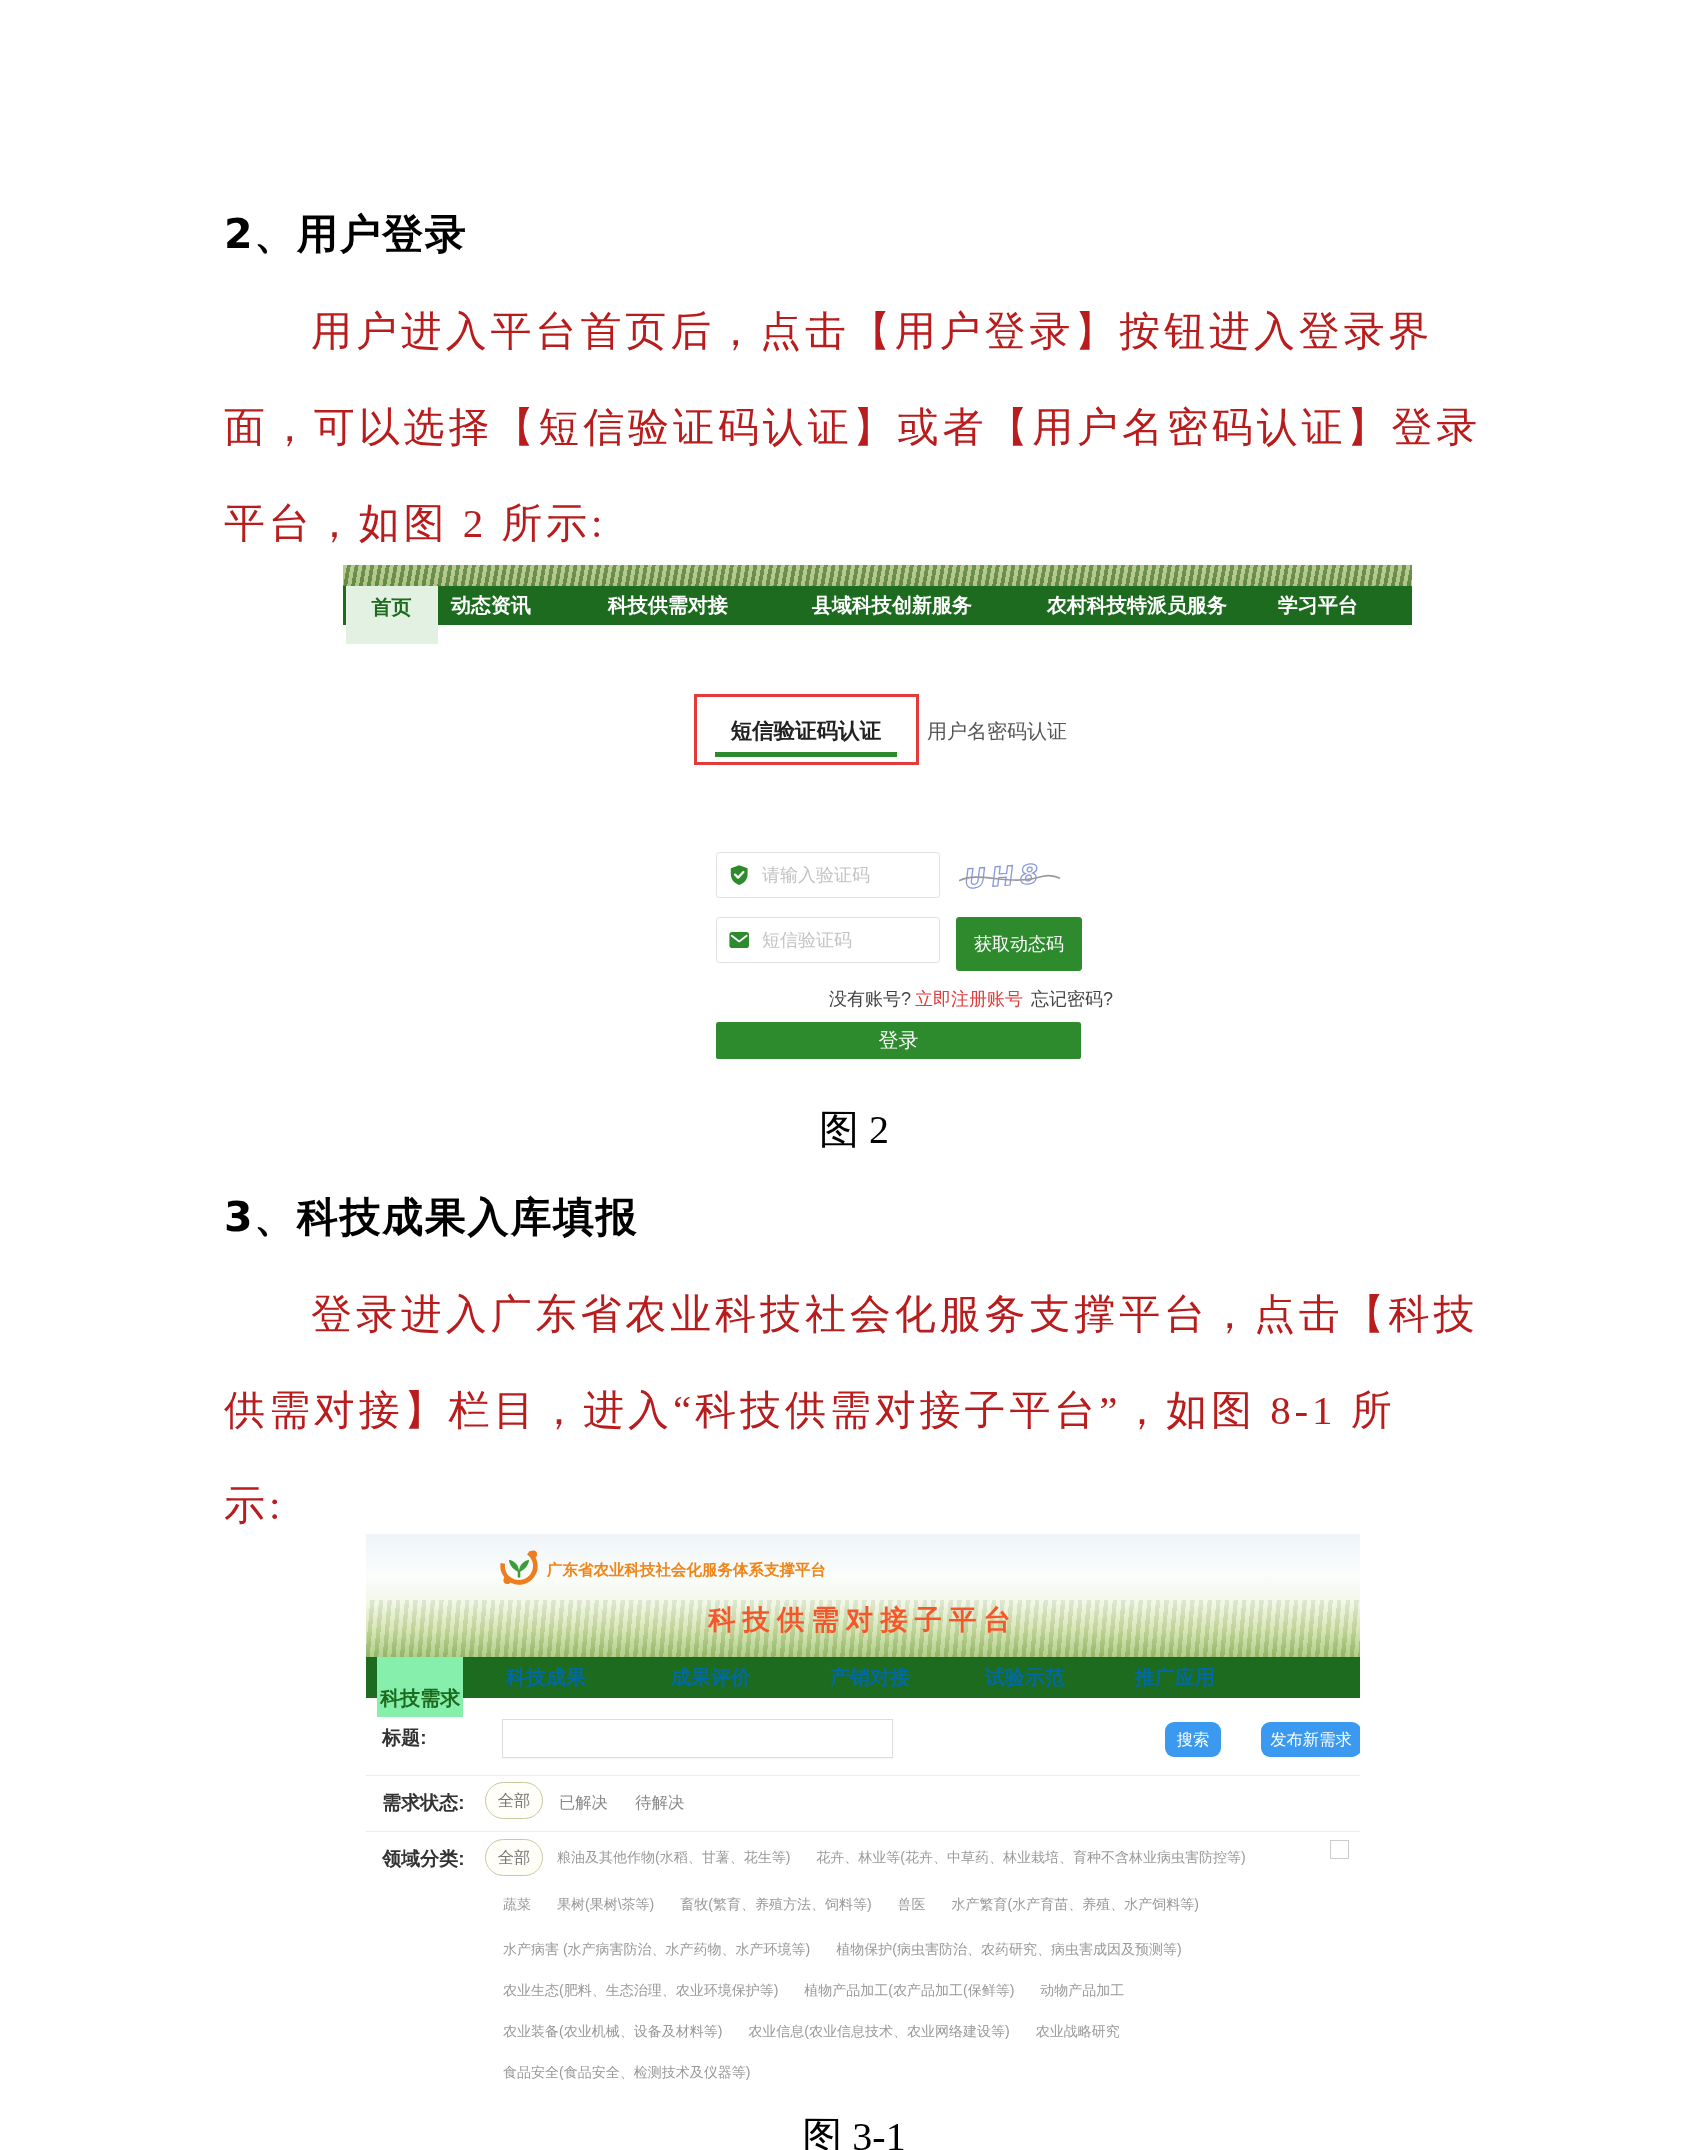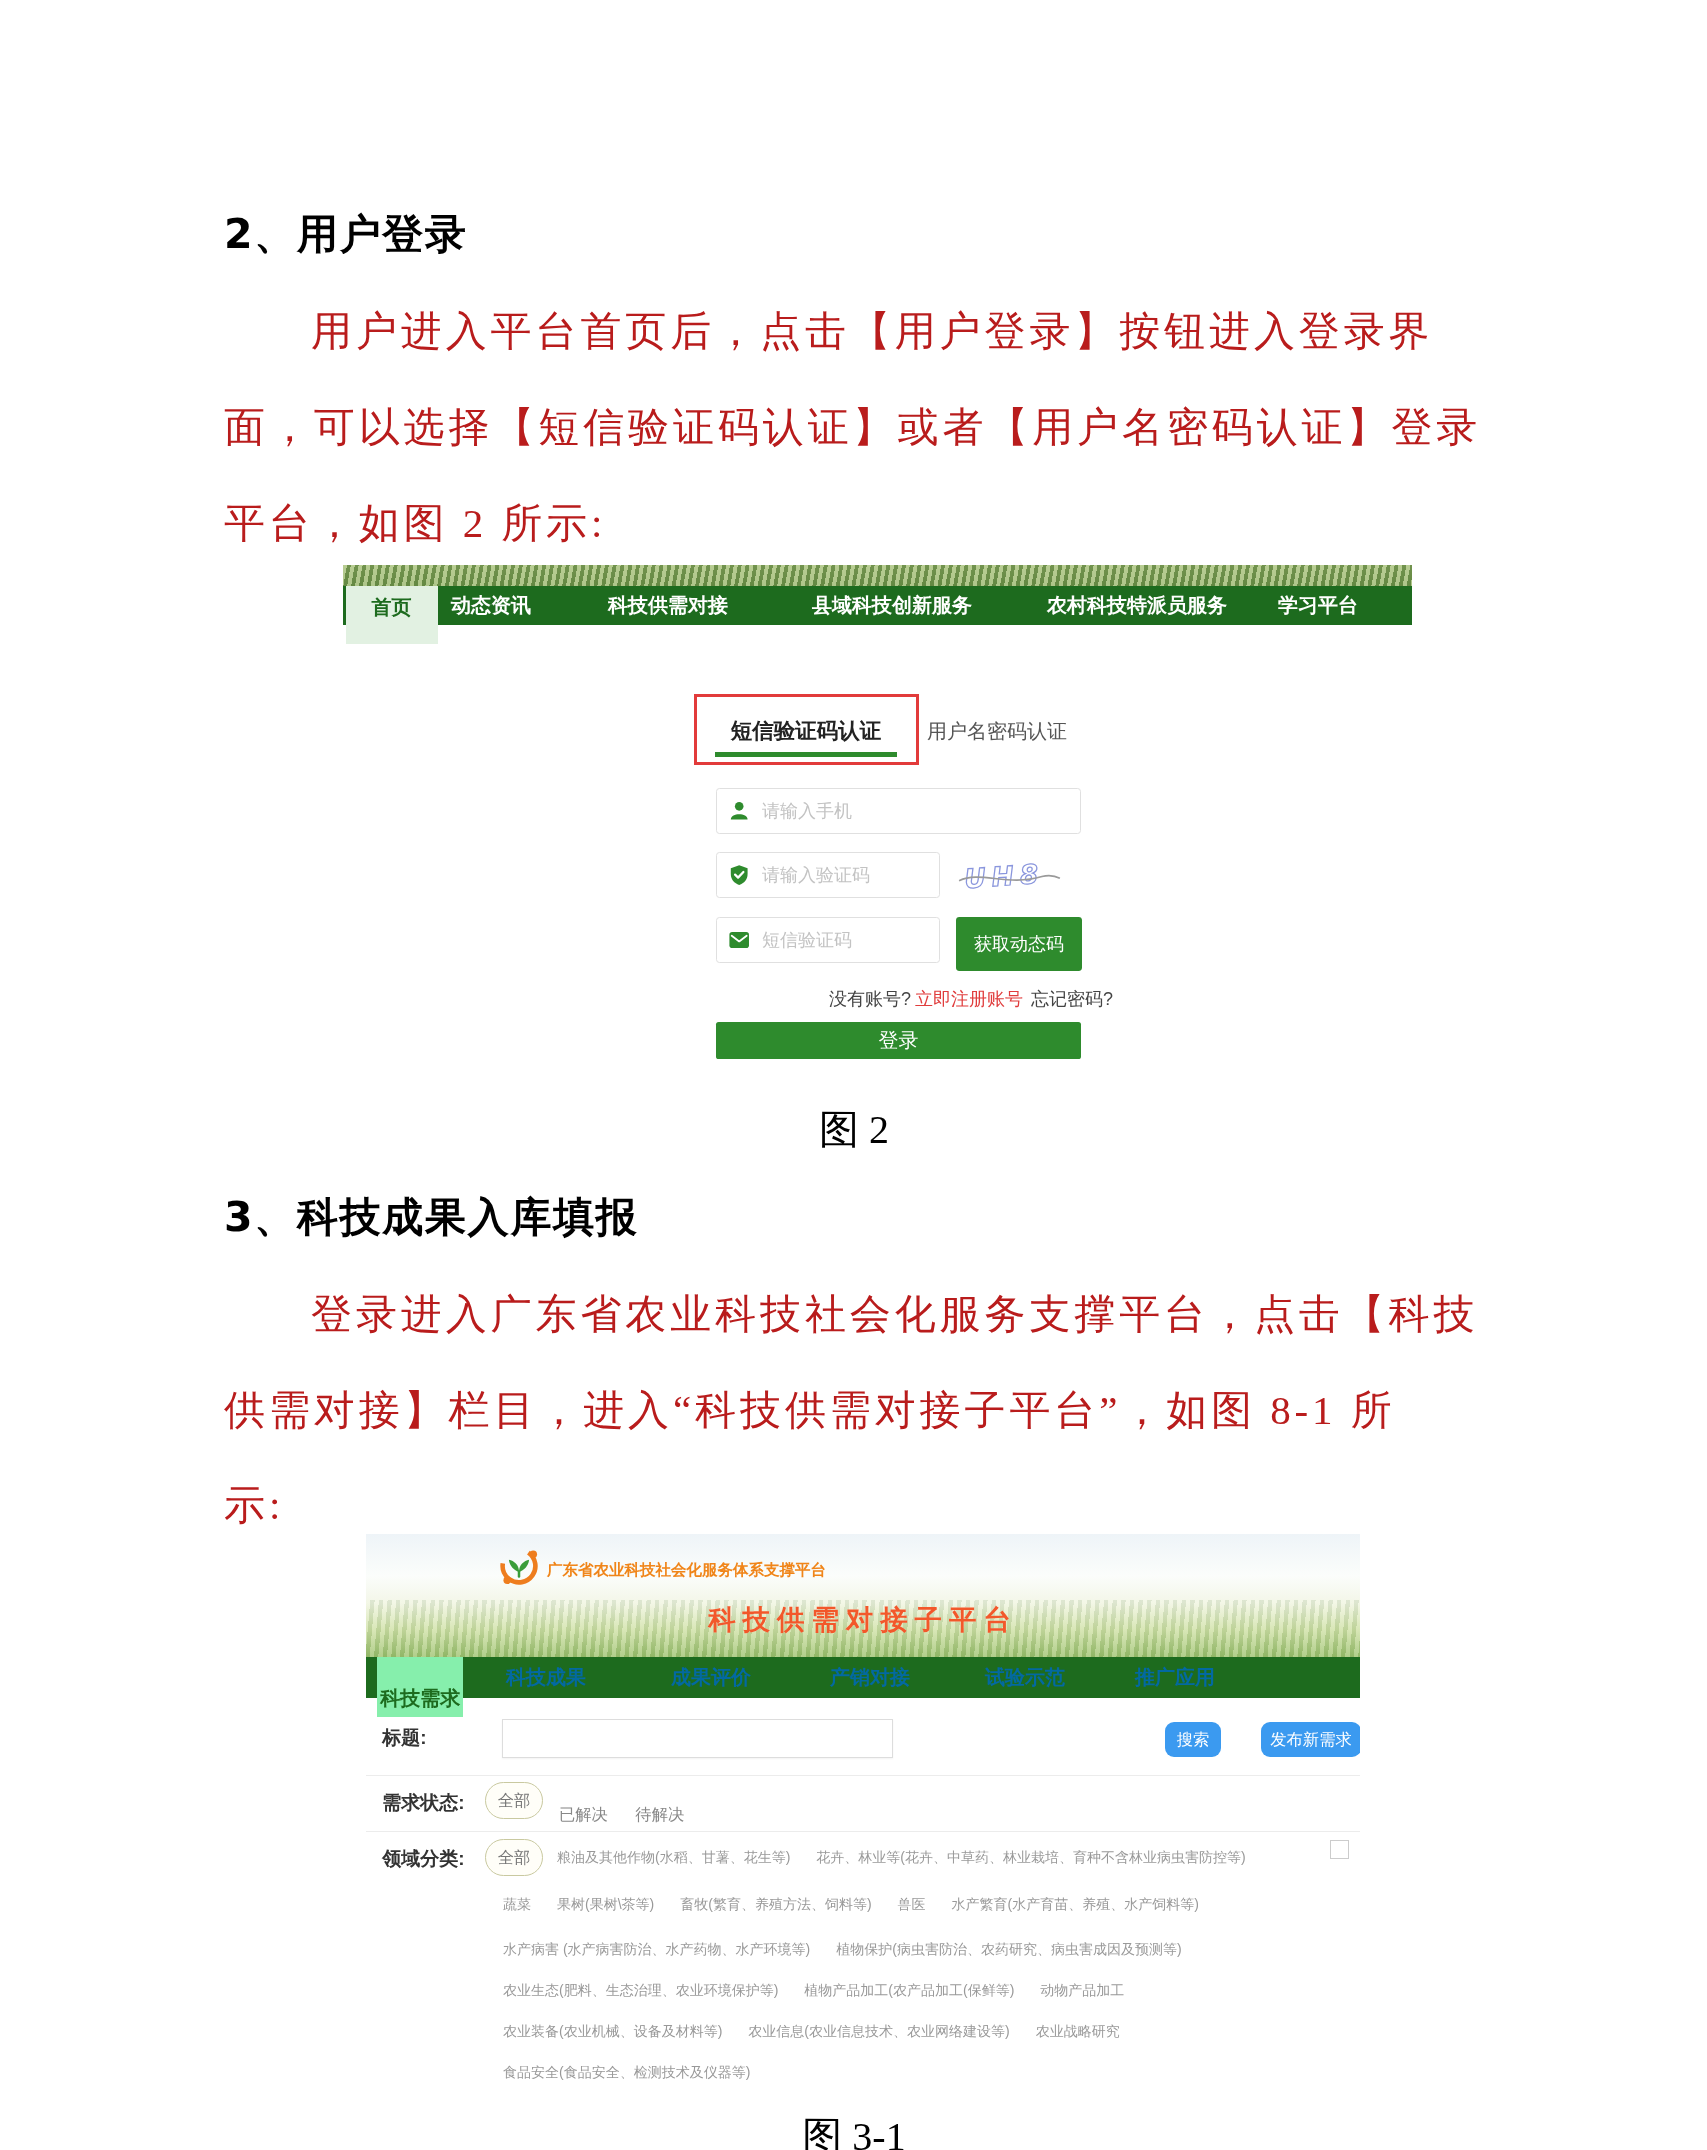--- a/index.html
+++ b/index.html
@@ -97,27 +97,20 @@
   <span class="nav1-item" style="left:325px;">科技供需对接</span>
   <span class="nav1-item" style="left:549px;">县域科技创新服务</span>
   <span class="nav1-item" style="left:794px;">农村科技特派员服务</span>
   <span class="nav1-item" style="left:975px;">学习平台</span>
 
   <div class="redbox"></div>
   <span class="tab-sms">短信验证码认证</span>
   <div class="tab-underline"></div>
   <span class="tab-pwd">用户名密码认证</span>
 
-  <div class="inp inp1">
-    <svg width="22.4" height="22.4" viewBox="0 0 24 24">
-      <circle cx="12" cy="7" r="4.6" fill="#2e8b2d"></circle>
-      <path d="M3,21 C3,13.5 21,13.5 21,21 Z" fill="#2e8b2d"></path>
-    </svg>
-    <input type="text" placeholder="请输入手机" style="">
-  </div>
 
   <div class="inp inp2">
     <svg width="22.4" height="22.4" viewBox="0 0 24 24">
       <path d="M12,1.5 L21,4.8 V11 C21,17 17.2,20.8 12,22.8 C6.8,20.8 3,17 3,11 V4.8 Z" fill="#2e8b2d"></path>
       <path d="M7.6,11.6 L10.8,14.8 L16.5,8.8" stroke="#fff" stroke-width="2.4" fill="none" stroke-linecap="round" stroke-linejoin="round"></path>
     </svg>
     <input type="text" placeholder="请输入验证码" style="">
   </div>
 
   <svg class="captcha" viewBox="0 0 248 96">
@@ -170,21 +163,21 @@
 
   <span class="form-label" style="left:16.3px; top:191px;">标题:</span>
   <input type="text" class="search-input" style="">
   <div class="btn-blue btn-search">搜索</div>
   <div class="btn-blue btn-publish">发布新需求</div>
 
   <div class="hdiv" style="top:241px;"></div>
 
   <span class="form-label" style="left:16.3px; top:256px;">需求状态:</span>
   <div class="pill" style="left:119px; top:248px;">全部</div>
-  <div class="opt-row" style="left:193px; top:258px;margin-top:12px;">
+  <div class="opt-row" style="left:193px; top:258px;">
     <span>已解决</span>
     <span>待解决</span>
   </div>
 
   <div class="hdiv" style="top:297px;"></div>
 
   <span class="form-label" style="left:16.3px; top:312px;">领域分类:</span>
   <div class="pill" style="left:119px; top:305px;">全部</div>
   <div class="cat-checkbox"></div>
 

